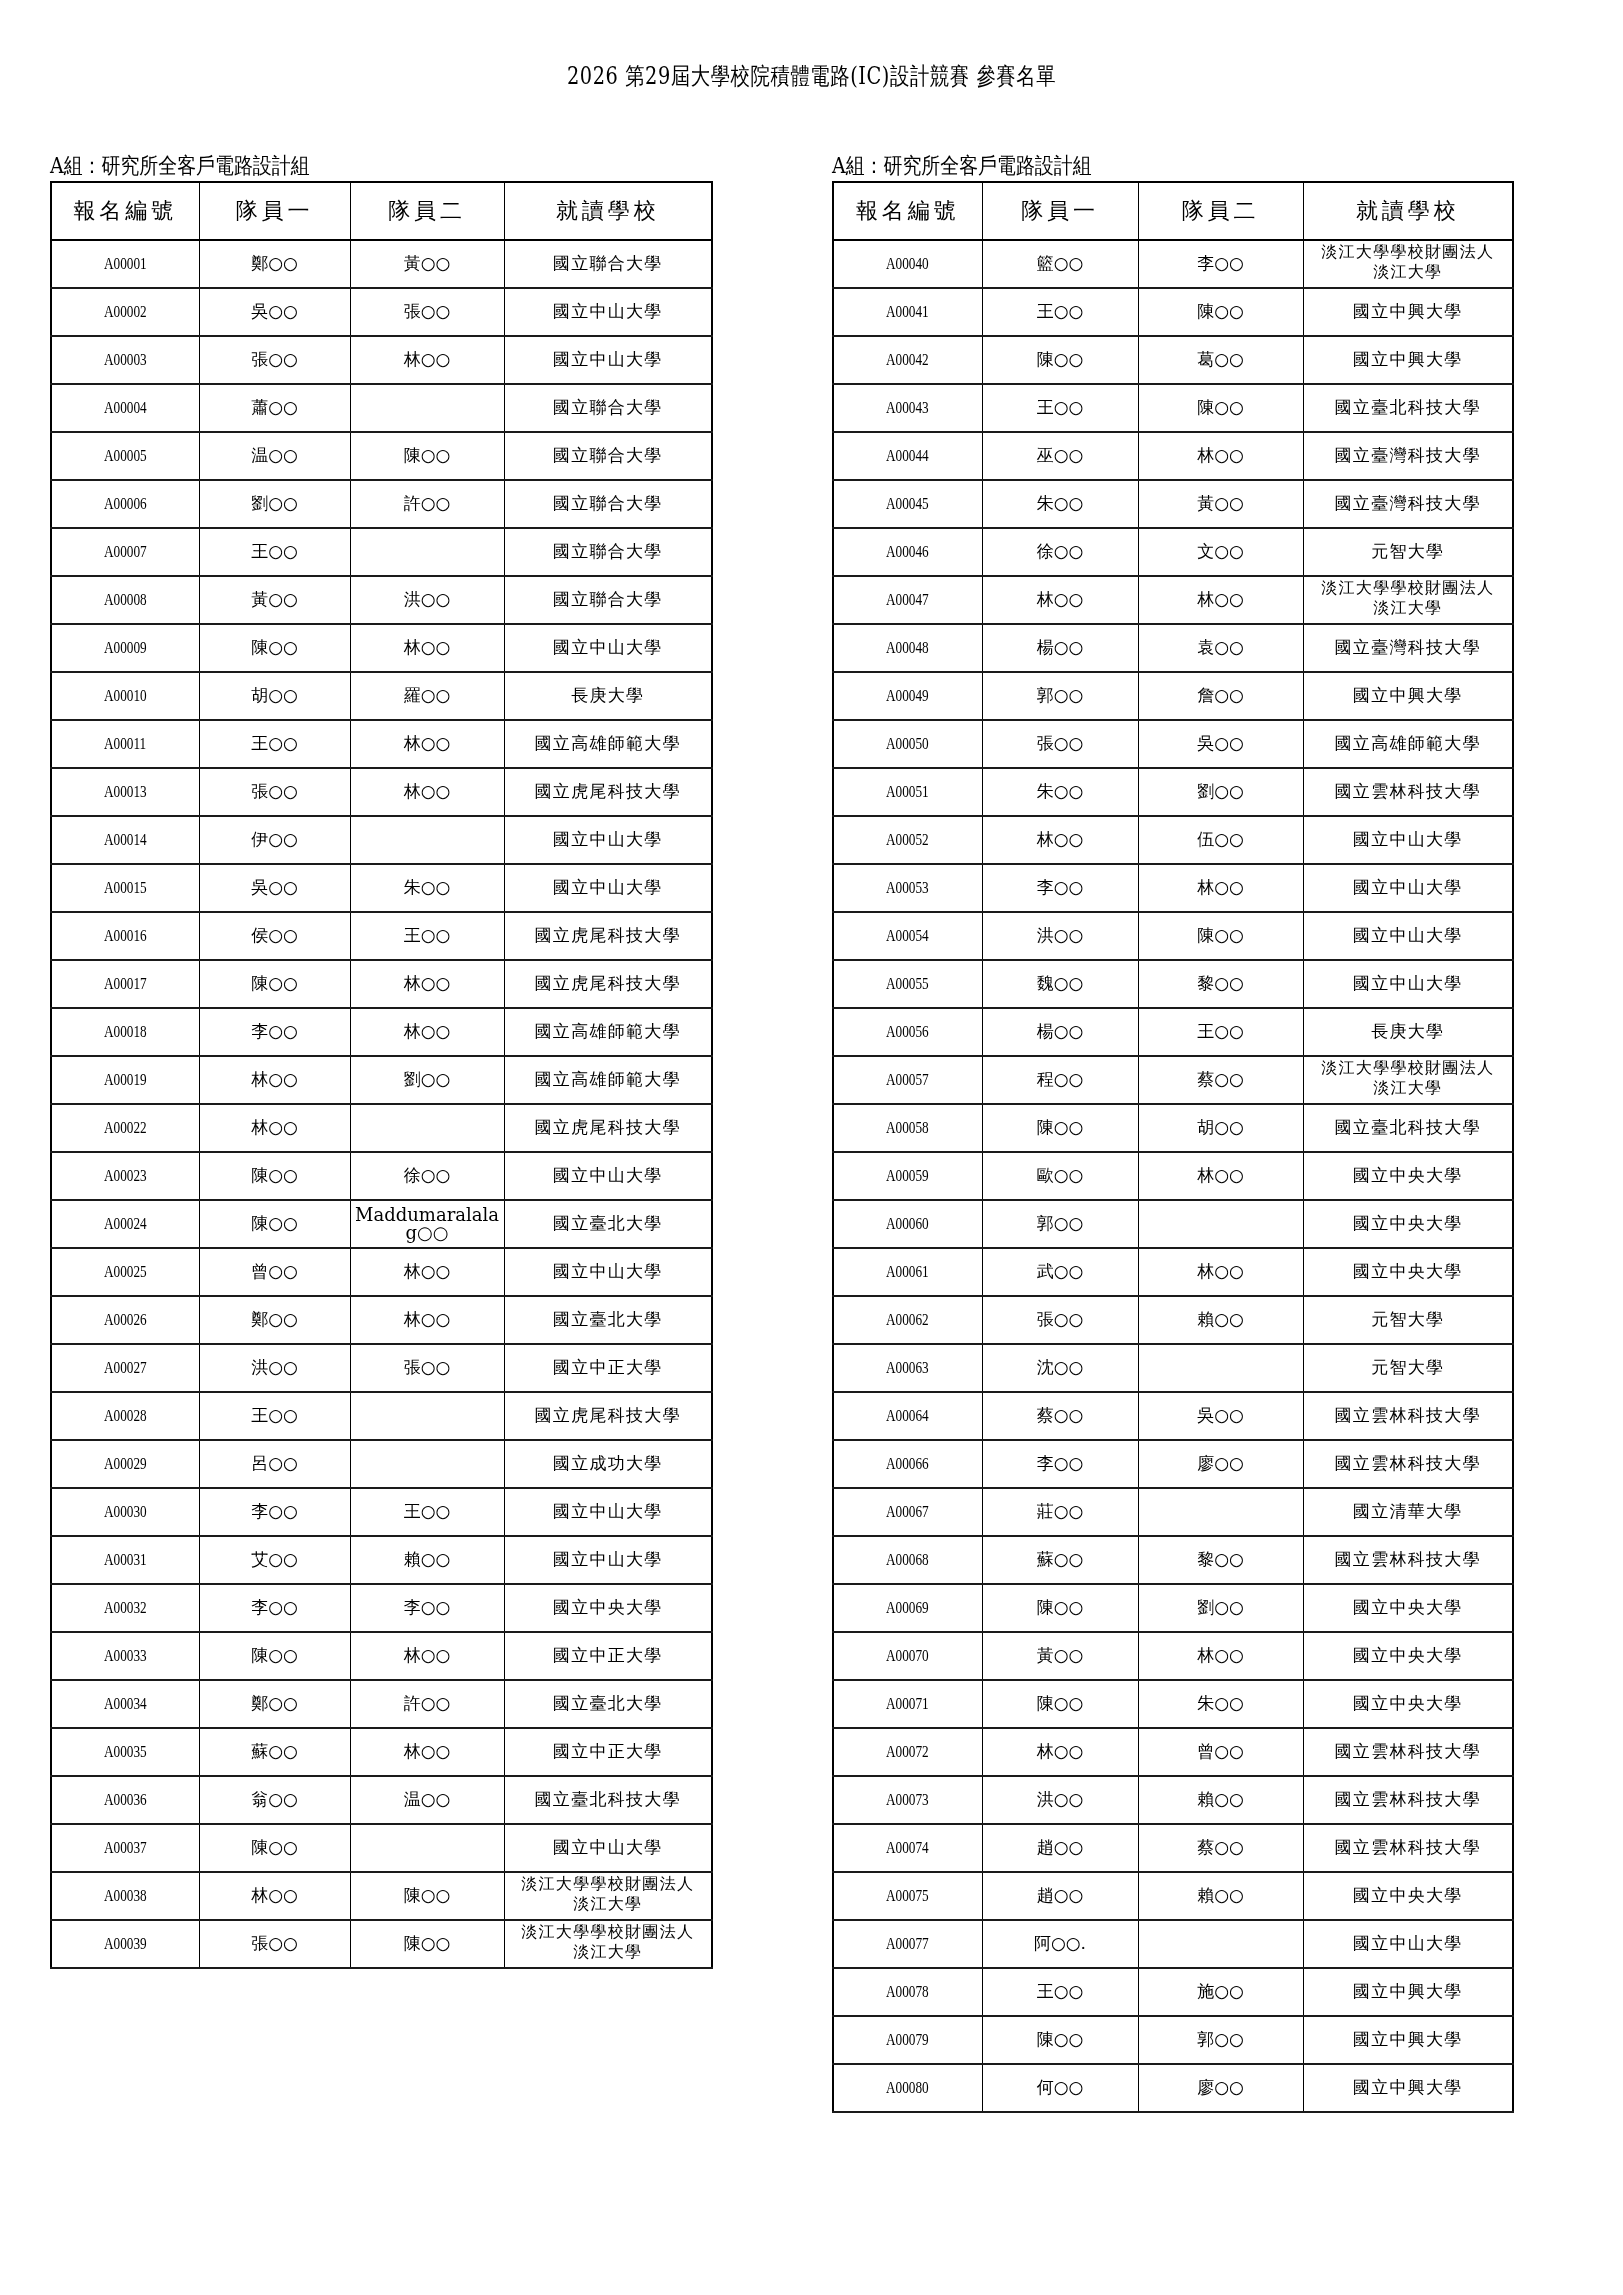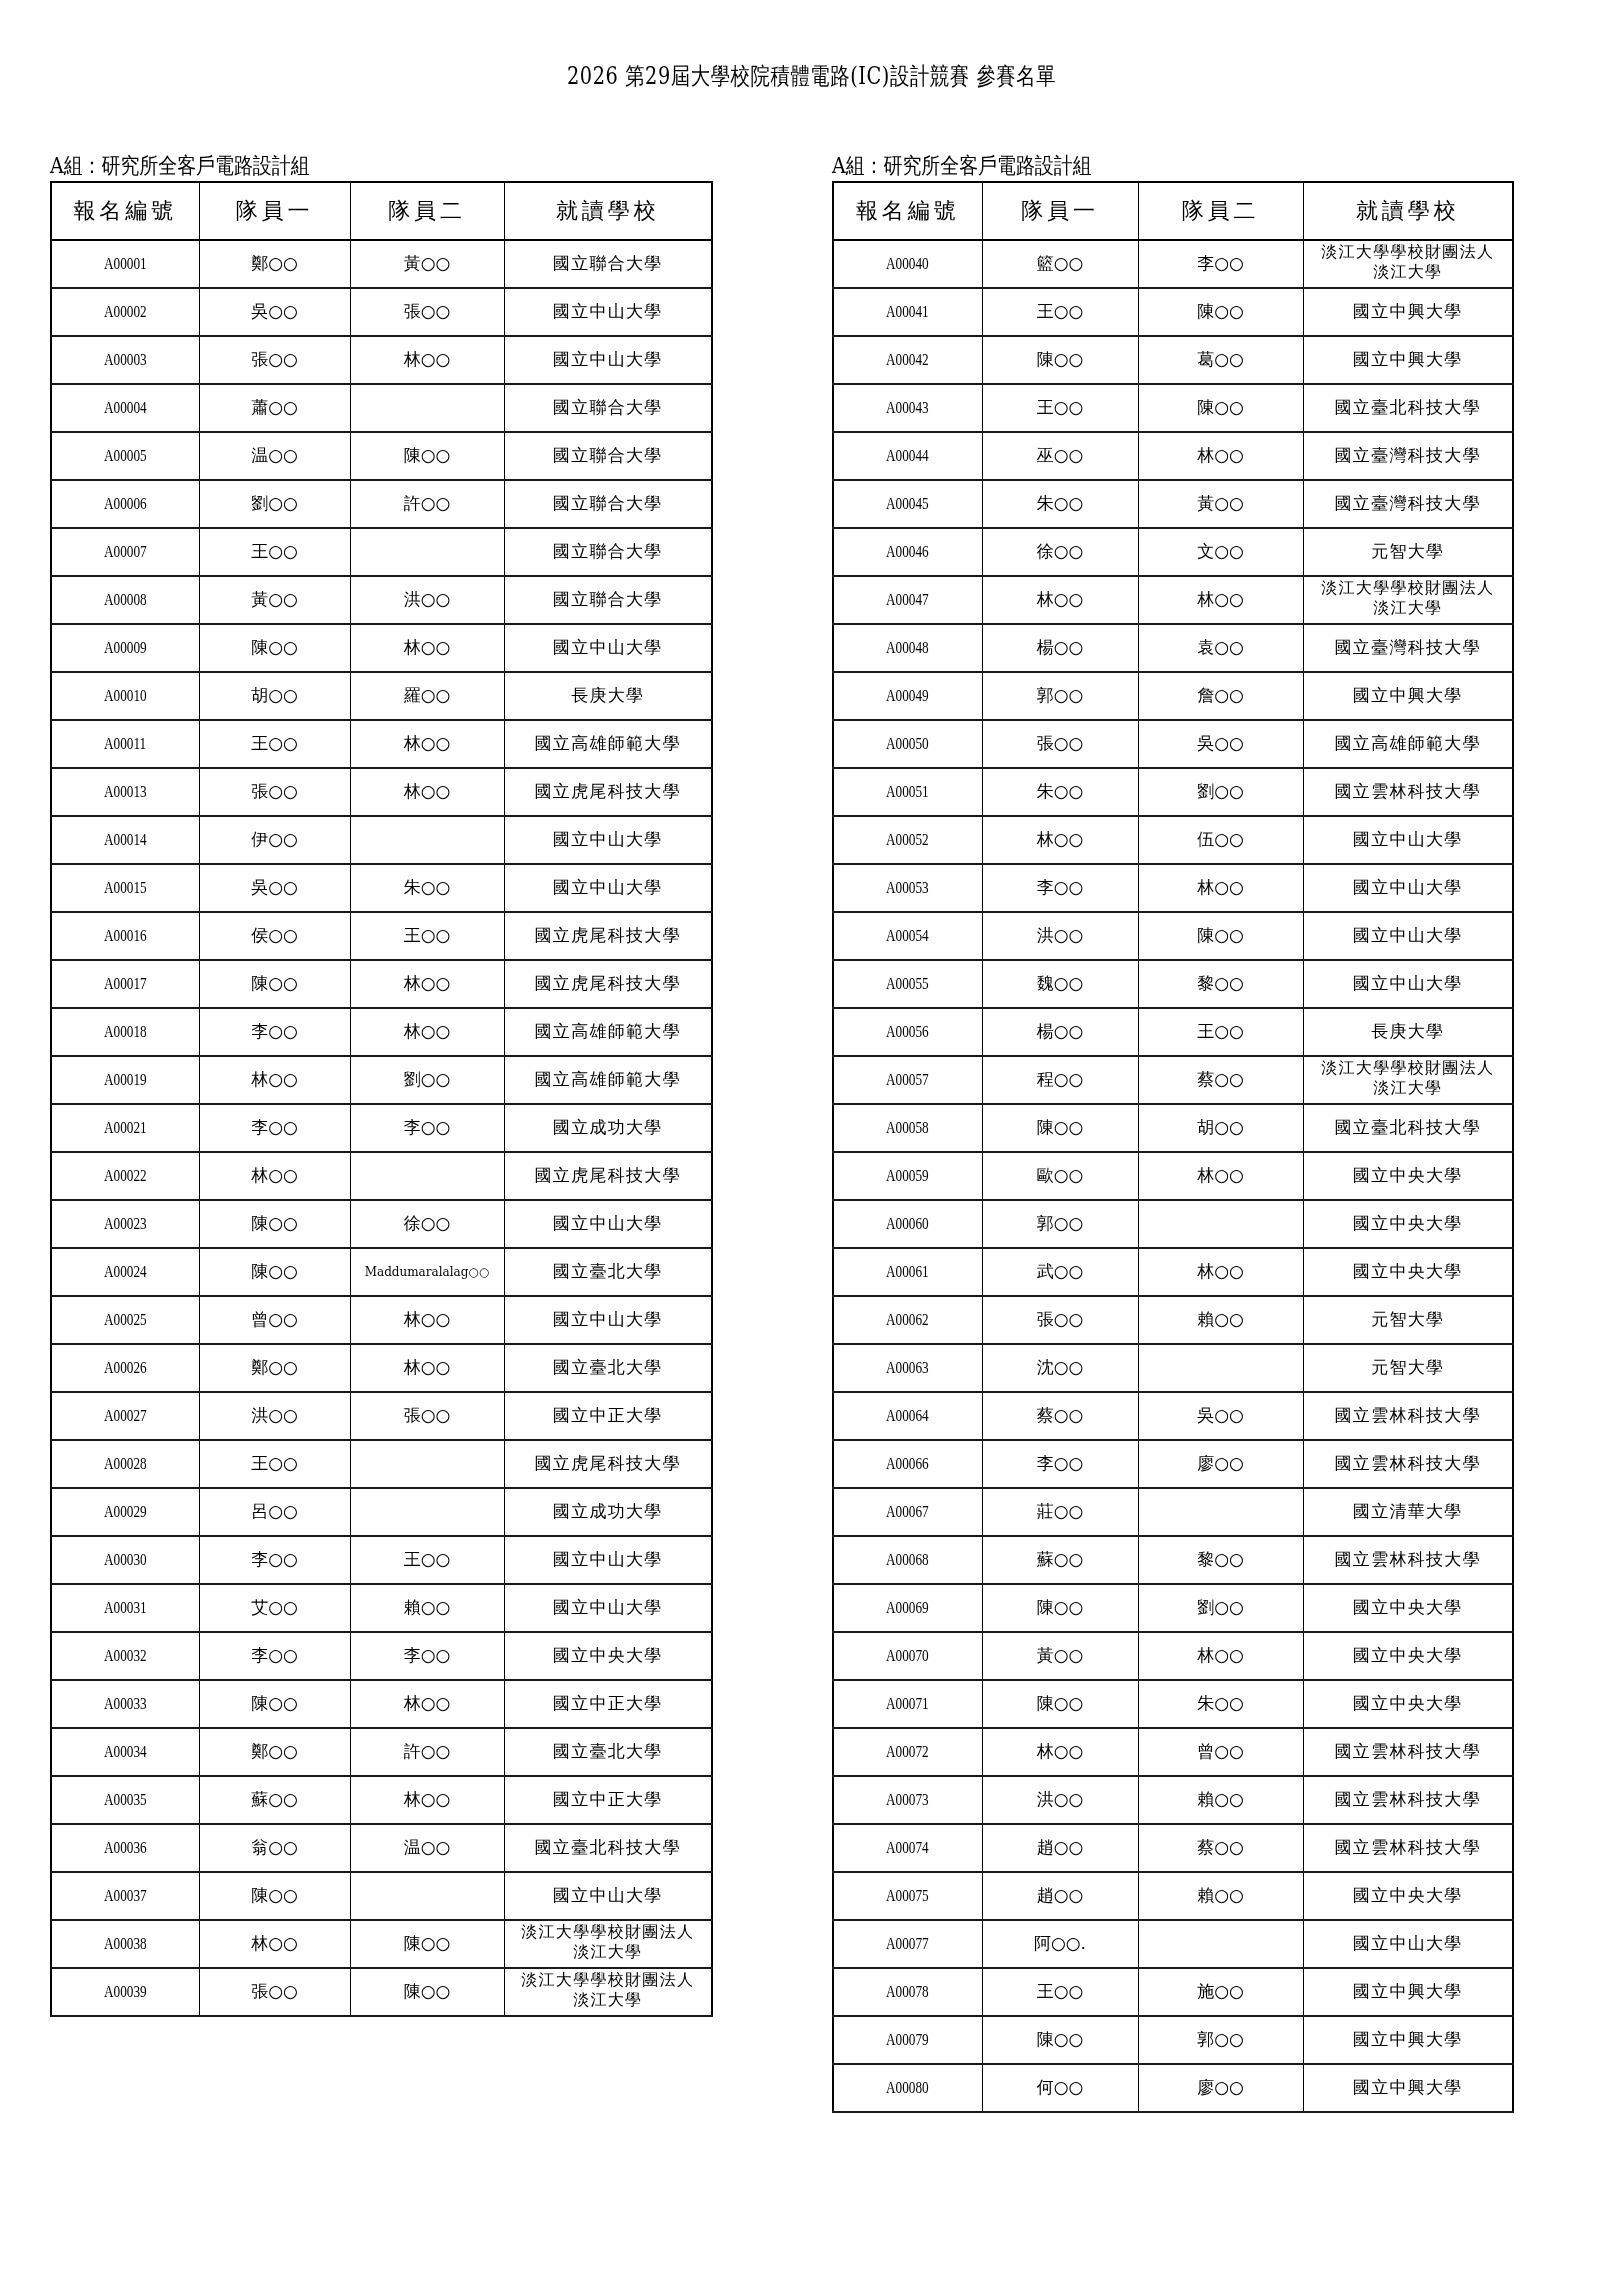--- a/index.html
+++ b/index.html
@@ -33,21 +33,21 @@
     border-bottom: 2.6px solid #000;
   }
   table.roster td {
     height: 46px; font-size: 17px; line-height: 19.6px;
   }
   table.roster tr.data-row { border-bottom: 2px solid #1a1a1a; }
   td.cell-id { font-family: "Liberation Serif", serif; font-size: 19.6px; letter-spacing: 0px; }
   td.cell-id span { display:inline-block; transform: scaleX(0.78); }
   td.cell-school { font-size: 16.4px; letter-spacing: 1.3px; }
   td.cell-name { font-size: 16.4px; }
-  td.cell-name.long { font-size: 12px; line-height: 18.3px; word-break: break-all; }
+  td.cell-name.long { font-size: 18px; line-height: 18.3px; word-break: break-all; }
   td.cell-school.twoline { font-size: 16px; line-height: 19.6px; font-family: Liberation Mono, monospace; }
   #left-section { left: 50px; }
   #right-section { left: 832px; }
 </style>
 </head>
 <body>
 
 <div class="doc-title">2026 第29屆大學校院積體電路(IC)設計競賽 參賽名單</div>
 
 <div class="section" id="left-section">
@@ -170,26 +170,20 @@
           <td class="cell-name">林○○</td>
           <td class="cell-school">國立高雄師範大學</td>
         </tr>
         <tr class="data-row">
           <td class="cell-id"><span>A00019</span></td>
           <td class="cell-name">林○○</td>
           <td class="cell-name">劉○○</td>
           <td class="cell-school">國立高雄師範大學</td>
         </tr>
         <tr class="data-row">
-          <td class="cell-id"><span>A00021</span></td>
-          <td class="cell-name">李○○</td>
-          <td class="cell-name">李○○</td>
-          <td class="cell-school">國立成功大學</td>
-        </tr>
-        <tr class="data-row">
           <td class="cell-id"><span>A00022</span></td>
           <td class="cell-name">林○○</td>
           <td class="cell-name"></td>
           <td class="cell-school">國立虎尾科技大學</td>
         </tr>
         <tr class="data-row">
           <td class="cell-id"><span>A00023</span></td>
           <td class="cell-name">陳○○</td>
           <td class="cell-name">徐○○</td>
           <td class="cell-school">國立中山大學</td>

